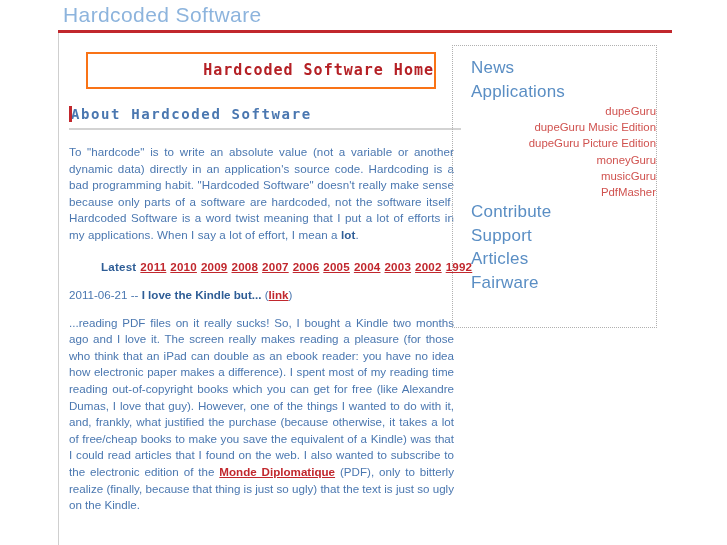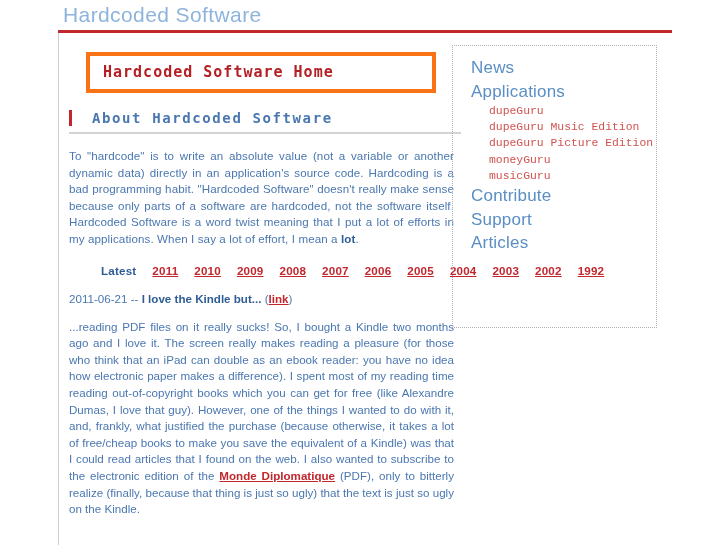--- a/index.html
+++ b/index.html
@@ -53,40 +53,40 @@
     height: 512px;
     border-left: 1px solid #cfcfcf;
     box-sizing: border-box;
     padding: 0 0 0 0;
   }
 
   .page-title-box {
     margin: 19px 0 0 27px;
     width: 350px;
     box-sizing: border-box;
-    border: 4px solid #f97316;
-    padding: 7px 0 8px 13px;
-    text-align: left;
+    border: 2px solid #f97316;
+    padding: 7px 0 8px 4px;
+    text-align: right;
   }
   .page-title-box .page-title {
     font-family: "DejaVu Sans Mono", "Liberation Mono", monospace;
     font-size: 15px;
     font-weight: bold;
     color: #b52025;
     letter-spacing: 1px;
   }
 
   
   .section {
     margin: 16px 0 0 10px;
     width: 392px;
   }
   .section-head {
     position: relative;
-    padding: 0 0 5px 23px;
+    padding: 0 0 5px 2px;
     border-bottom: 2px solid #d3d3d3;
     margin-bottom: 0;
   }
   .section-head:before {
     content: "";
     position: absolute;
     left: 0;
     top: 1px;
     bottom: 6px;
     width: 3px;
@@ -119,21 +119,21 @@
     font-size: 11.6px;
     color: #2e5d96;
     font-weight: bold;
     letter-spacing: 0.2px;
   }
   .year-nav .latest-label { color: #2e5d96; font-weight: bold; padding-left: 32px; }
   .year-nav a {
     color: #c1272d;
     text-decoration: underline;
     font-weight: bold;
-    margin-left: 16px;
+    margin-left: 4px;
   }
 
   
   .news-entry-head {
     margin: 15px 0 0 0;
     font-size: 11.6px;
     color: #4a77b0;
   }
   .news-entry-head .news-date { color: #4a77b0; }
   .news-entry-head .news-sep { color: #4a77b0; }
@@ -180,26 +180,27 @@
     display: block;
     font-family: "Liberation Sans", sans-serif;
     font-size: 17px;
     color: #5a8ec4;
     text-decoration: none;
     line-height: 23.5px;
     letter-spacing: 0.2px;
   }
   .side-sub {
     display: block;
-    font-family: Liberation Mono, monospace;
+    font-family: Liberation Sans, sans-serif;
     font-size: 11.4px;
     color: #d0524f;
     text-decoration: none;
     line-height: 16.2px;
     margin-left: 18px;
+    text-align: right;
   }
   .side-group { margin: 0; padding: 0; }
 </style>
 </head>
 <body>
 
 <div id="page">
 
   <div class="logo">Hardcoded Software</div>
 
@@ -238,19 +239,21 @@
 
   <div class="sidebar">
     <div class="side-group" id="sidebar-list">
         <a href="#" class="side-link">News</a>
         <a href="#" class="side-link">Applications</a>
         <a href="#" class="side-sub">dupeGuru</a>
         <a href="#" class="side-sub">dupeGuru Music Edition</a>
         <a href="#" class="side-sub">dupeGuru Picture Edition</a>
         <a href="#" class="side-sub">moneyGuru</a>
         <a href="#" class="side-sub">musicGuru</a>
+        <a href="#" class="side-sub">PdfMasher</a>
         <a href="#" class="side-link">Contribute</a>
         <a href="#" class="side-link">Support</a>
         <a href="#" class="side-link">Articles</a>
+        <a href="#" class="side-link">Fairware</a>
       </div>
   </div>
 
 </div>
 
 </body></html>

